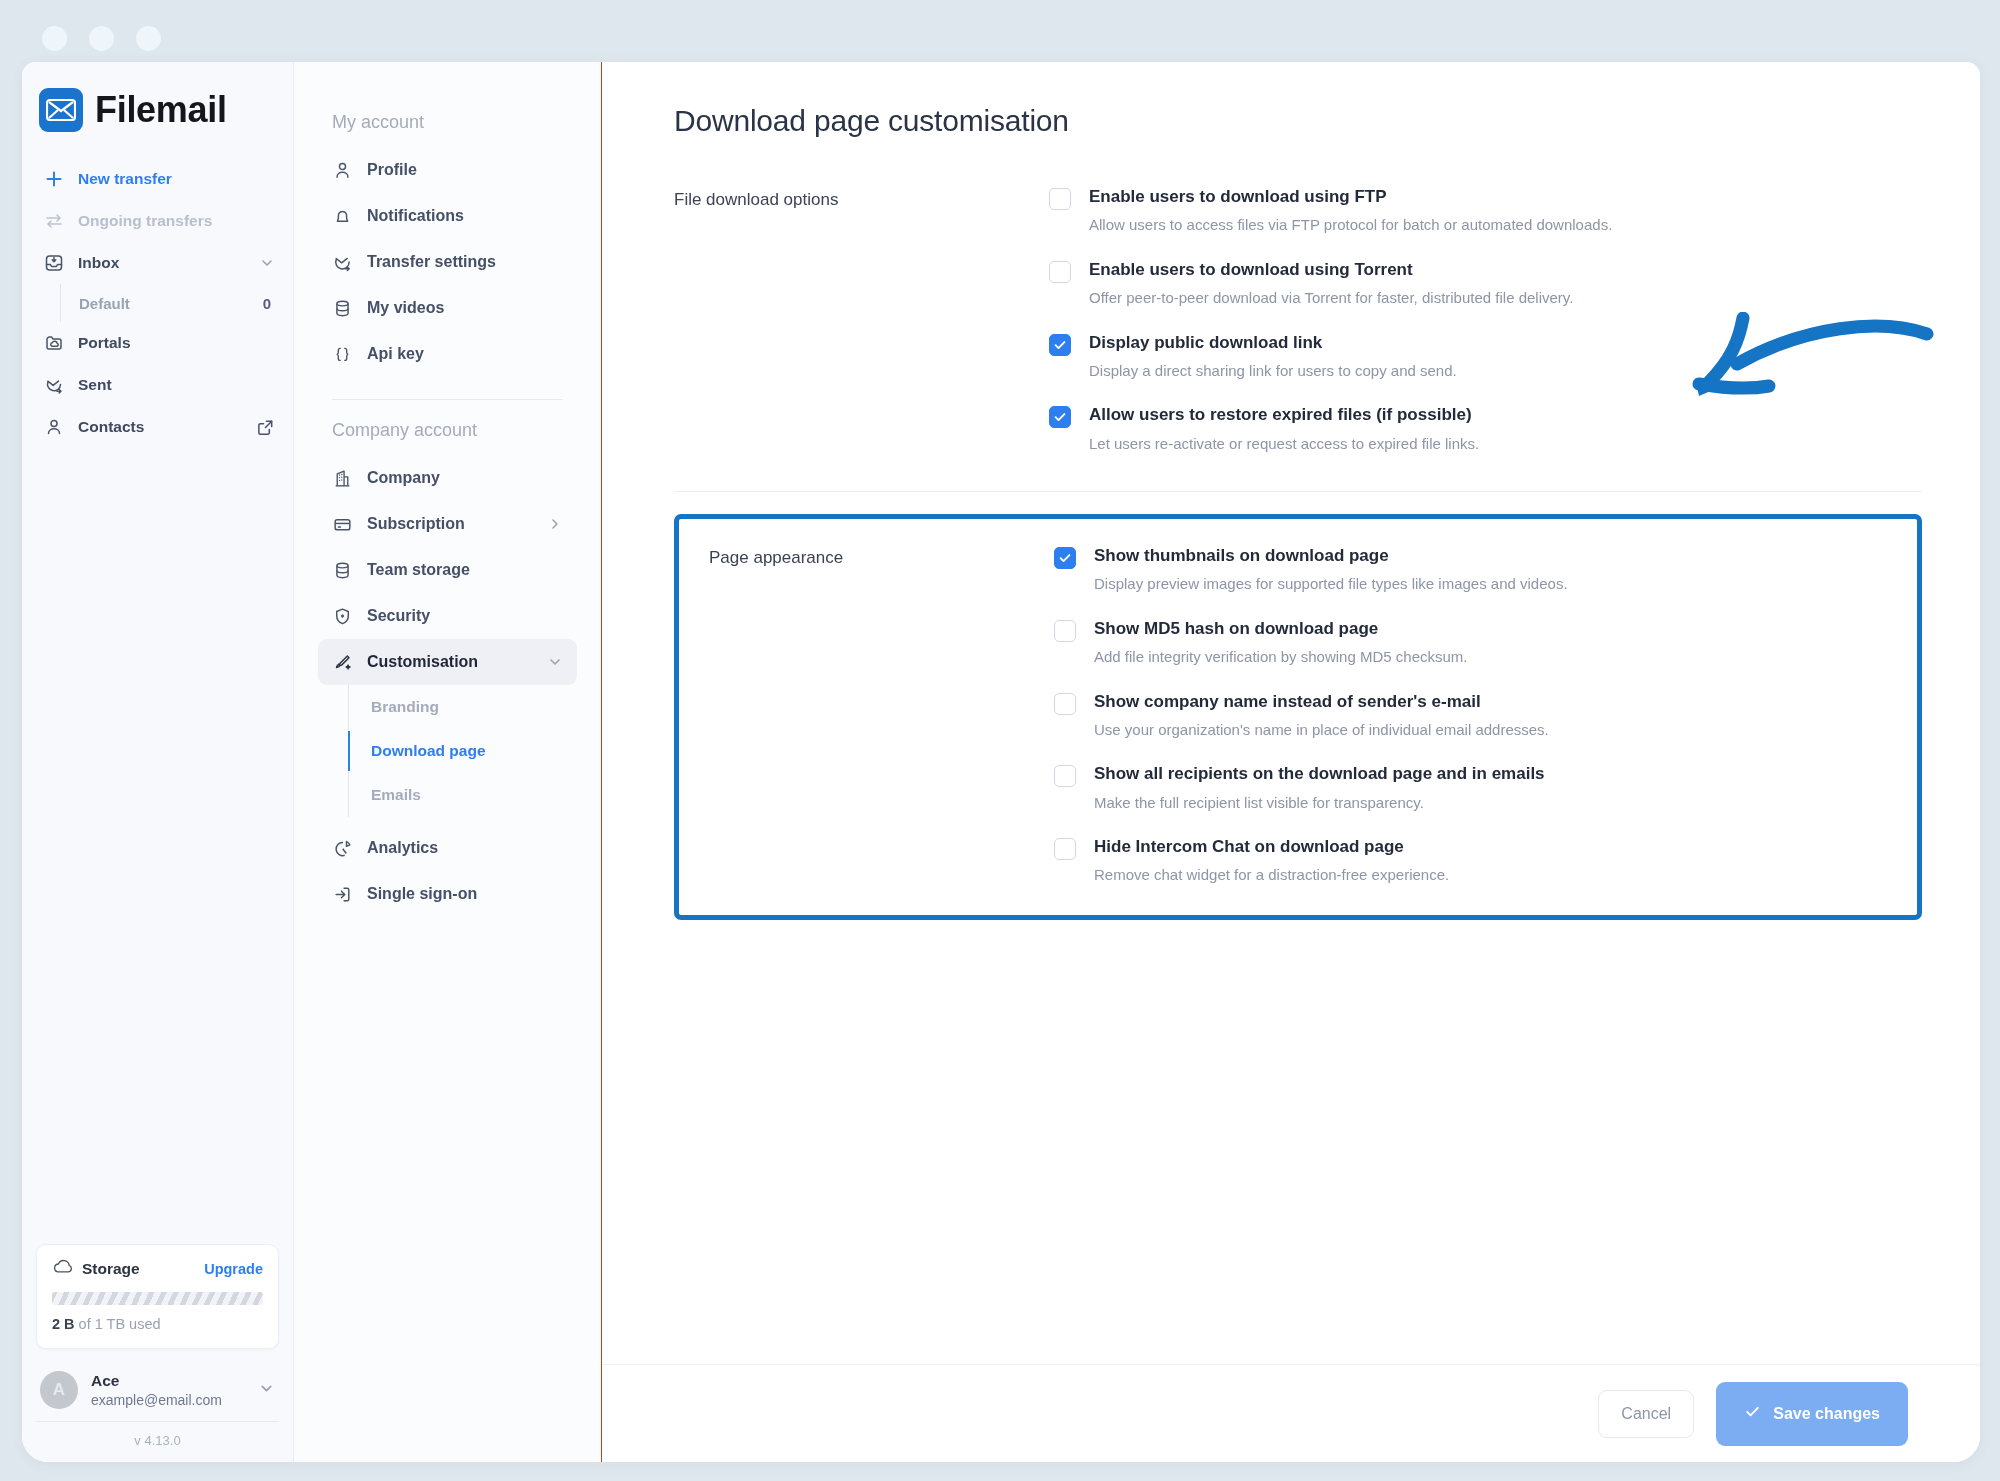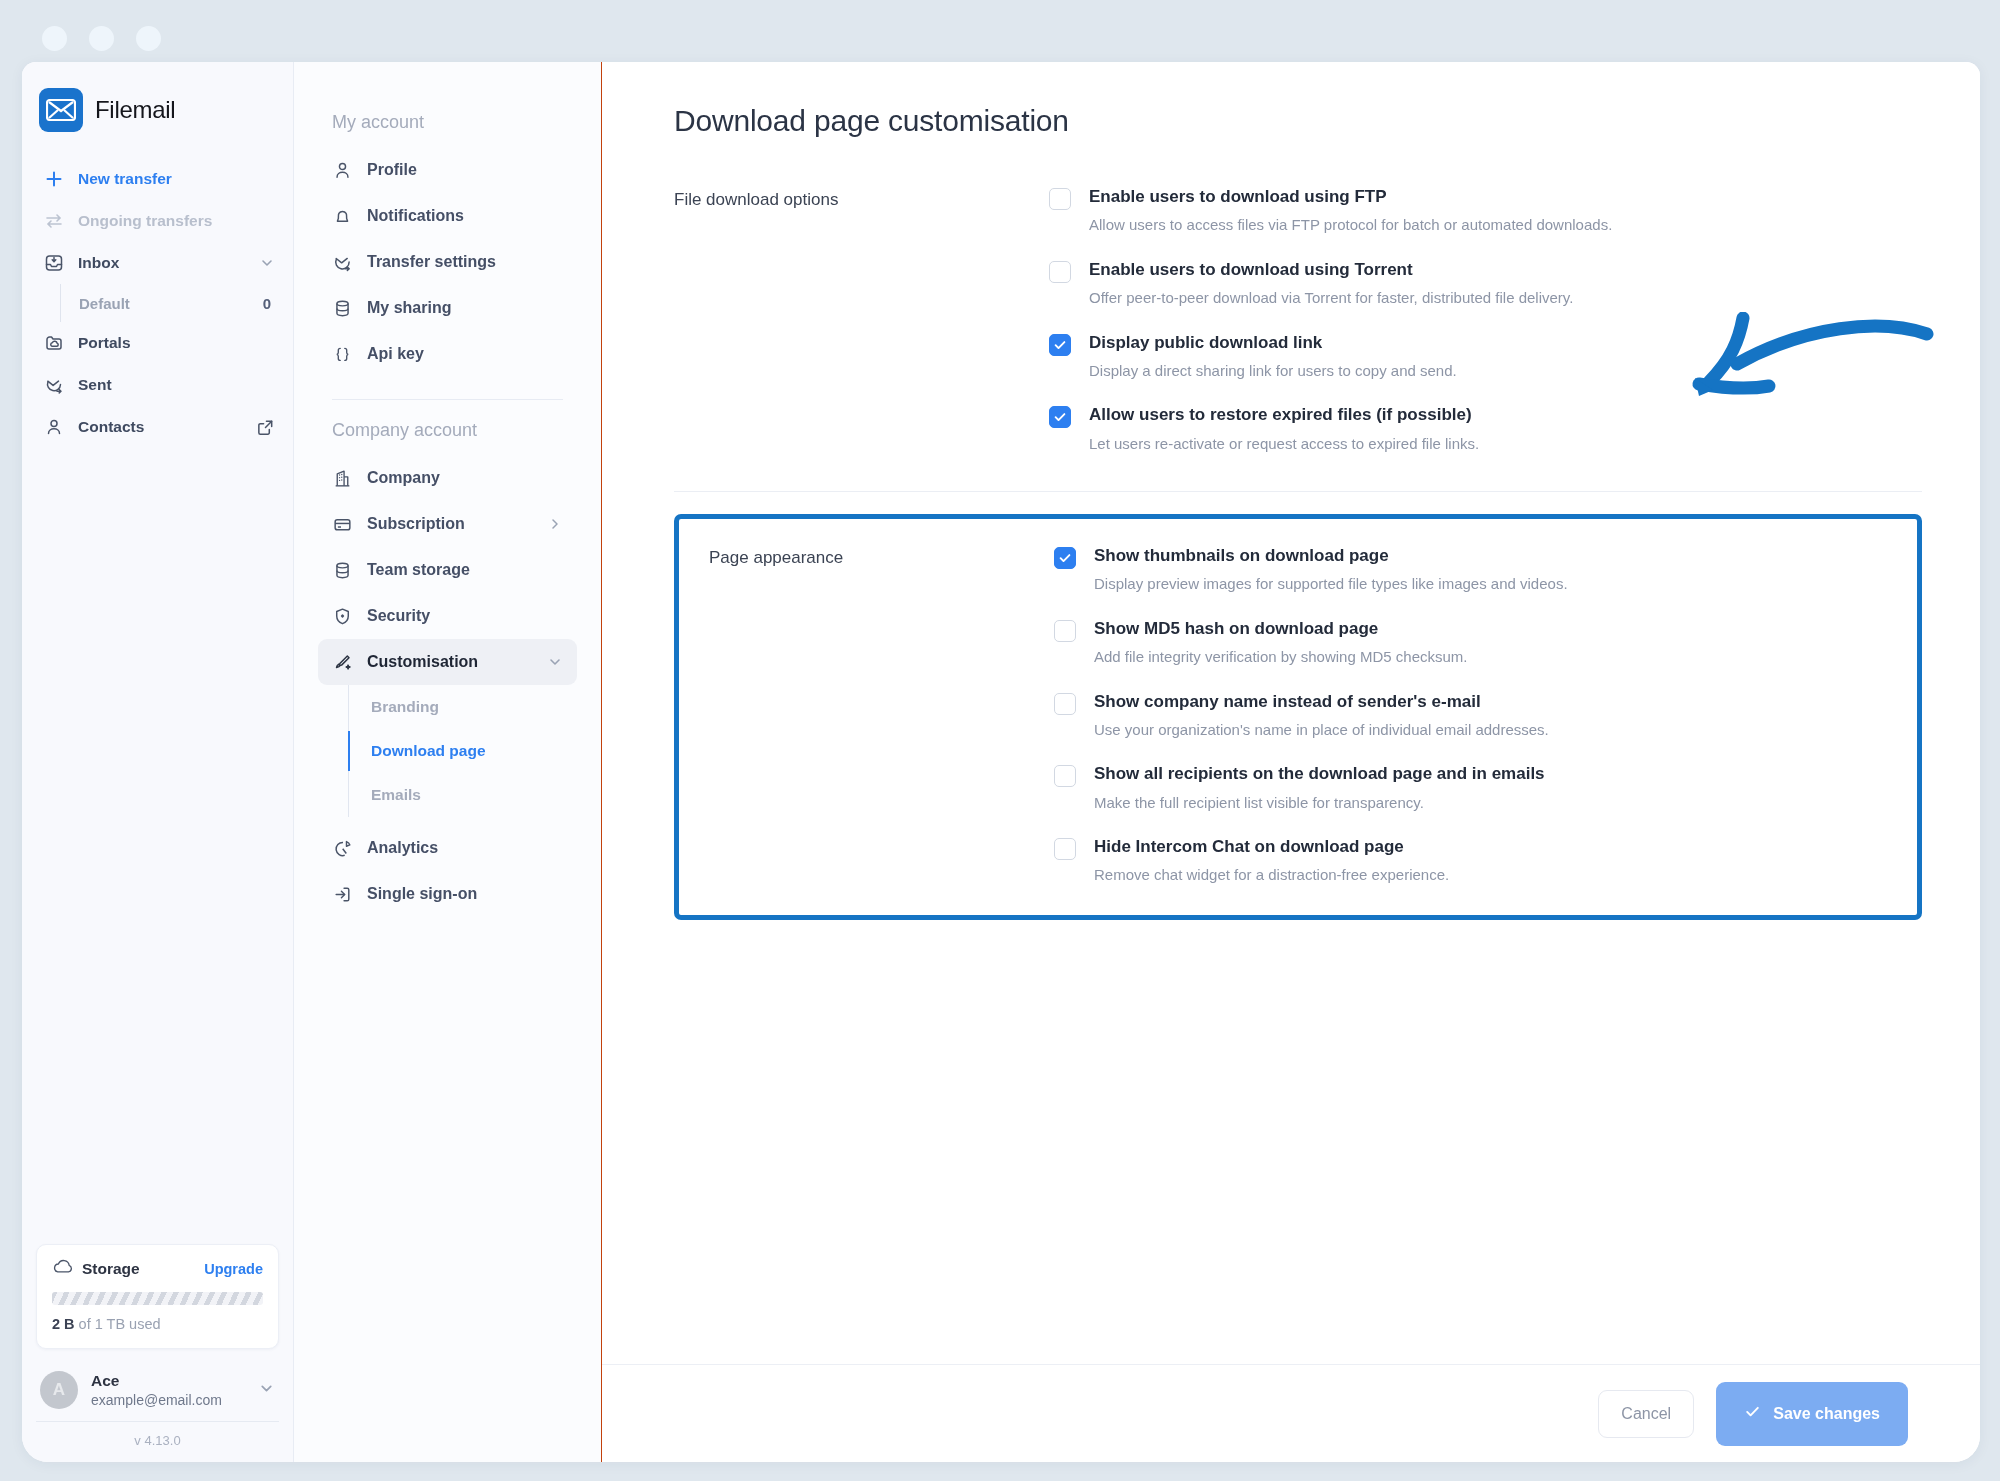--- a/index.html
+++ b/index.html
@@ -45,21 +45,21 @@
     display: flex; align-items: center; gap: 12px;
     padding: 26px 0 0 17px;
   }
   .brand-mark {
     width: 44px; height: 44px; border-radius: 9px;
     background: #1a73cc;
     display: flex; align-items: center; justify-content: center;
     flex: 0 0 44px;
   }
   .brand-name {
-    font-size: 24px; font-weight: 400; color: #15161c; letter-spacing: -0.3px;
+    font-size: 36px; font-weight: 700; color: #15161c; letter-spacing: -0.3px;
   }
 
   .nav { margin-top: 26px; }
   .nav-item {
     display: flex; align-items: center; gap: 14px;
     height: 42px; padding: 0 18px 0 22px;
     font-size: 15.5px; color: #3f4a60; font-weight: 600;
     cursor: pointer; position: relative;
   }
   .nav-item .ico { width: 20px; height: 20px; flex: 0 0 20px; display:block; }
@@ -379,21 +379,21 @@
       </div>
 
       <div class="menu-item">
         <span class="ico">
           <svg width="21" height="21" viewBox="0 0 20 20" fill="none" stroke="#4a5468" stroke-width="1.4">
             <ellipse cx="10" cy="5.3" rx="5.3" ry="2.2"></ellipse>
             <path d="M4.7 5.3v4.7c0 1.2 2.4 2.2 5.3 2.2s5.3-1 5.3-2.2V5.3"></path>
             <path d="M4.7 10v4.6c0 1.2 2.4 2.2 5.3 2.2s5.3-1 5.3-2.2V10"></path>
           </svg>
         </span>
-        <span>My sharing</span>
+        <span>My videos</span>
       </div>
 
       <div class="menu-item">
         <span class="ico">
           <svg width="21" height="21" viewBox="0 0 20 20" fill="none" stroke="#4a5468" stroke-width="1.3" stroke-linecap="round">
             <path d="M7.8 4.2c-1.4 0-1.8.6-1.8 1.8v2c0 1-.6 1.6-1.4 1.8.8.2 1.4.8 1.4 1.8v2.2c0 1.2.4 1.8 1.8 1.8"></path>
             <path d="M12.2 4.2c1.4 0 1.8.6 1.8 1.8v2c0 1 .6 1.6 1.4 1.8-.8.2-1.4.8-1.4 1.8v2.2c0 1.2-.4 1.8-1.8 1.8"></path>
           </svg>
         </span>
         <span>Api key</span>

